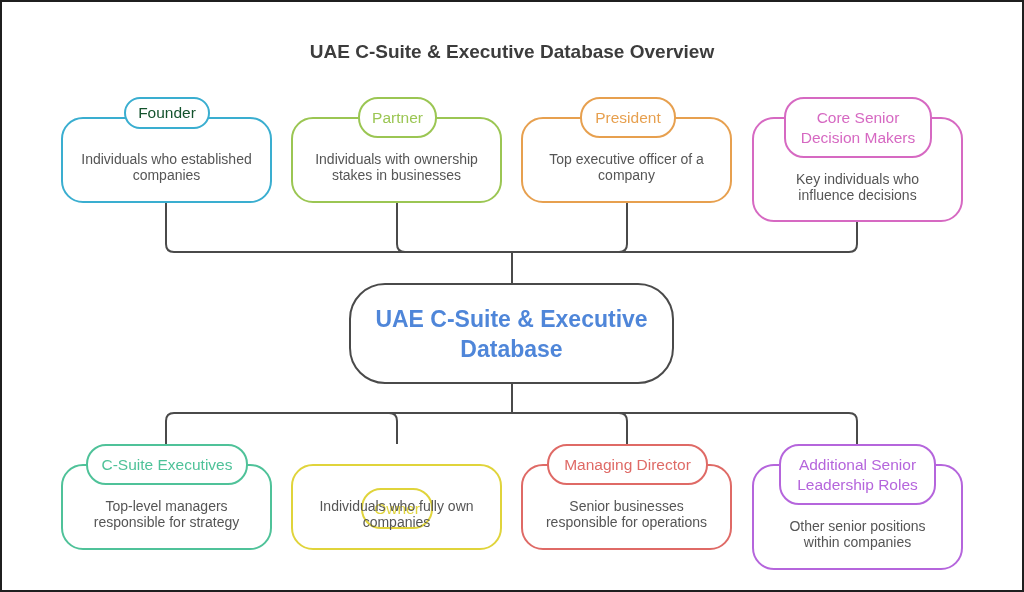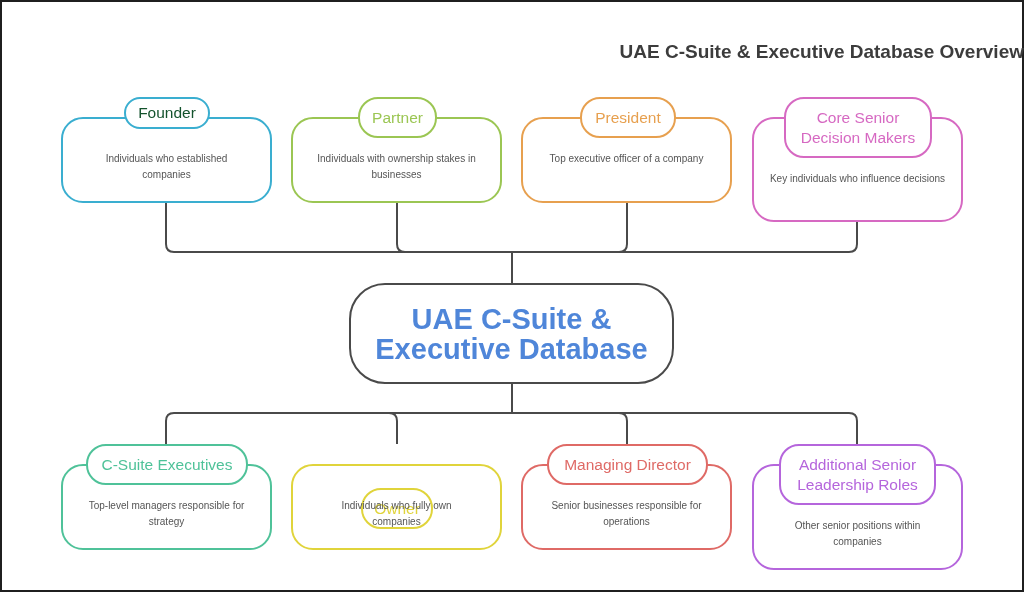--- a/index.html
+++ b/index.html
@@ -9,44 +9,44 @@
     font-family: "Liberation Sans", "DejaVu Sans", sans-serif;
   }
   .frame {
     position: absolute; left: 0; top: 0;
     width: 1020px; height: 588px;
     border: 2px solid #1f1f1f;
     background: #ffffff;
   }
   .title {
     position: absolute; left: 0; right: 0; top: 41px;
-    text-align: right; font-size: 19px; font-weight: bold; color: #3c3c3c;
+    text-align: center; font-size: 19px; font-weight: bold; color: #3c3c3c;
   }
   svg.links { position: absolute; left: 0; top: 0; }
   .card {
     position: absolute; box-sizing: border-box;
     border: 2px solid; border-radius: 22px; background: #fff;
   }
   .pill {
     position: absolute; box-sizing: border-box;
     border: 2px solid; border-radius: 20px; background: #fff;
     display: flex; align-items: center; justify-content: center;
     text-align: center; font-size: 15.5px; line-height: 20px;
     padding: 0 8px;
   }
   .desc {
     position: absolute; text-align: center;
-    font-size: 10px; line-height: 16px; color: #555555;
+    font-size: 14px; line-height: 16px; color: #555555;
   }
   .center {
     position: absolute; box-sizing: border-box;
     left: 349px; top: 283px; width: 325px; height: 101px;
     border: 2px solid #4a4a4a; border-radius: 36px; background: #fff;
     display: flex; align-items: center; justify-content: center;
-    text-align: center; font-weight: bold; font-size: 29px; line-height: 30px;
+    text-align: center; font-weight: bold; font-size: 23px; line-height: 30px;
     color: #4f86d9; padding: 0 20px;
   }
 </style>
 </head>
 <body>
 
 <div class="frame"></div>
 
 <div class="title">UAE C-Suite &amp; Executive Database Overview</div>
 

